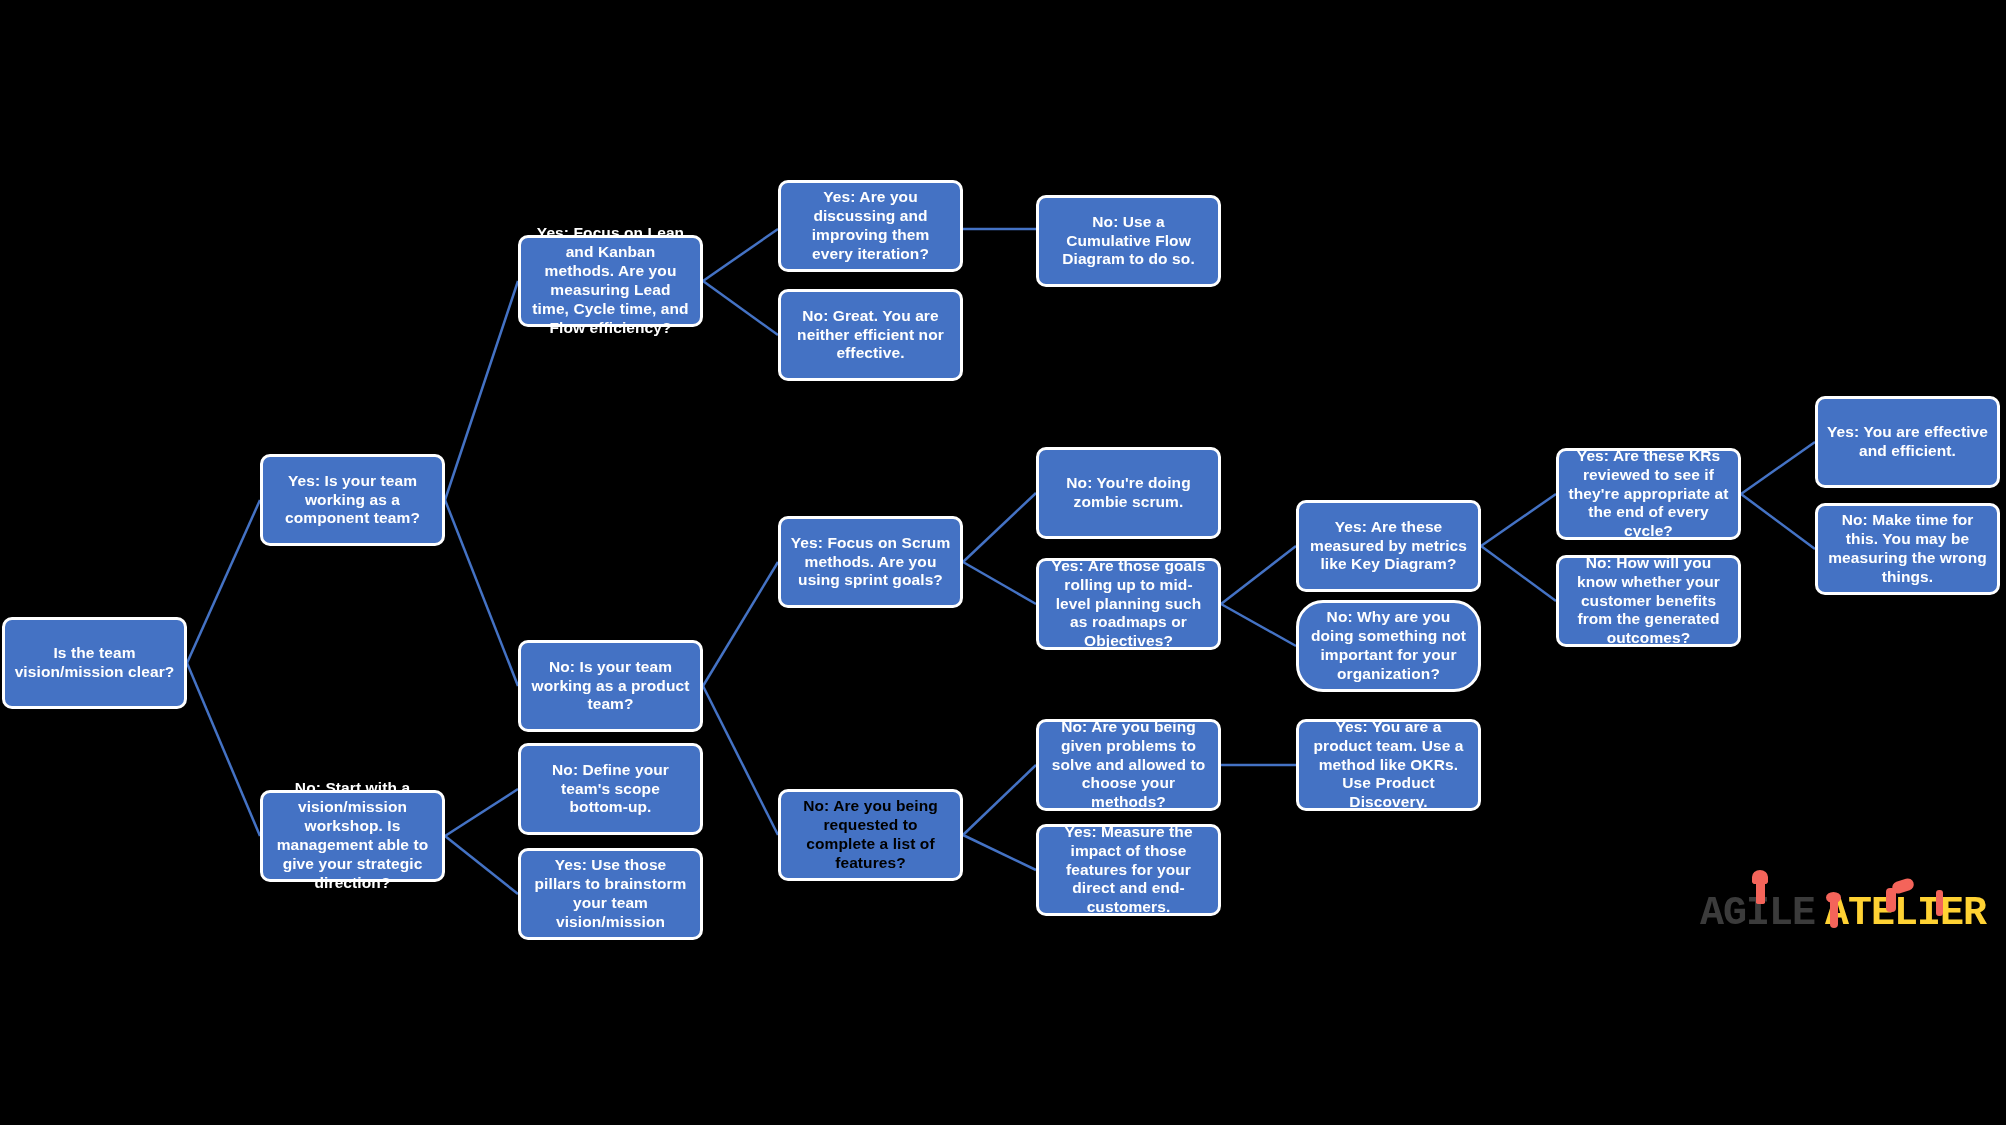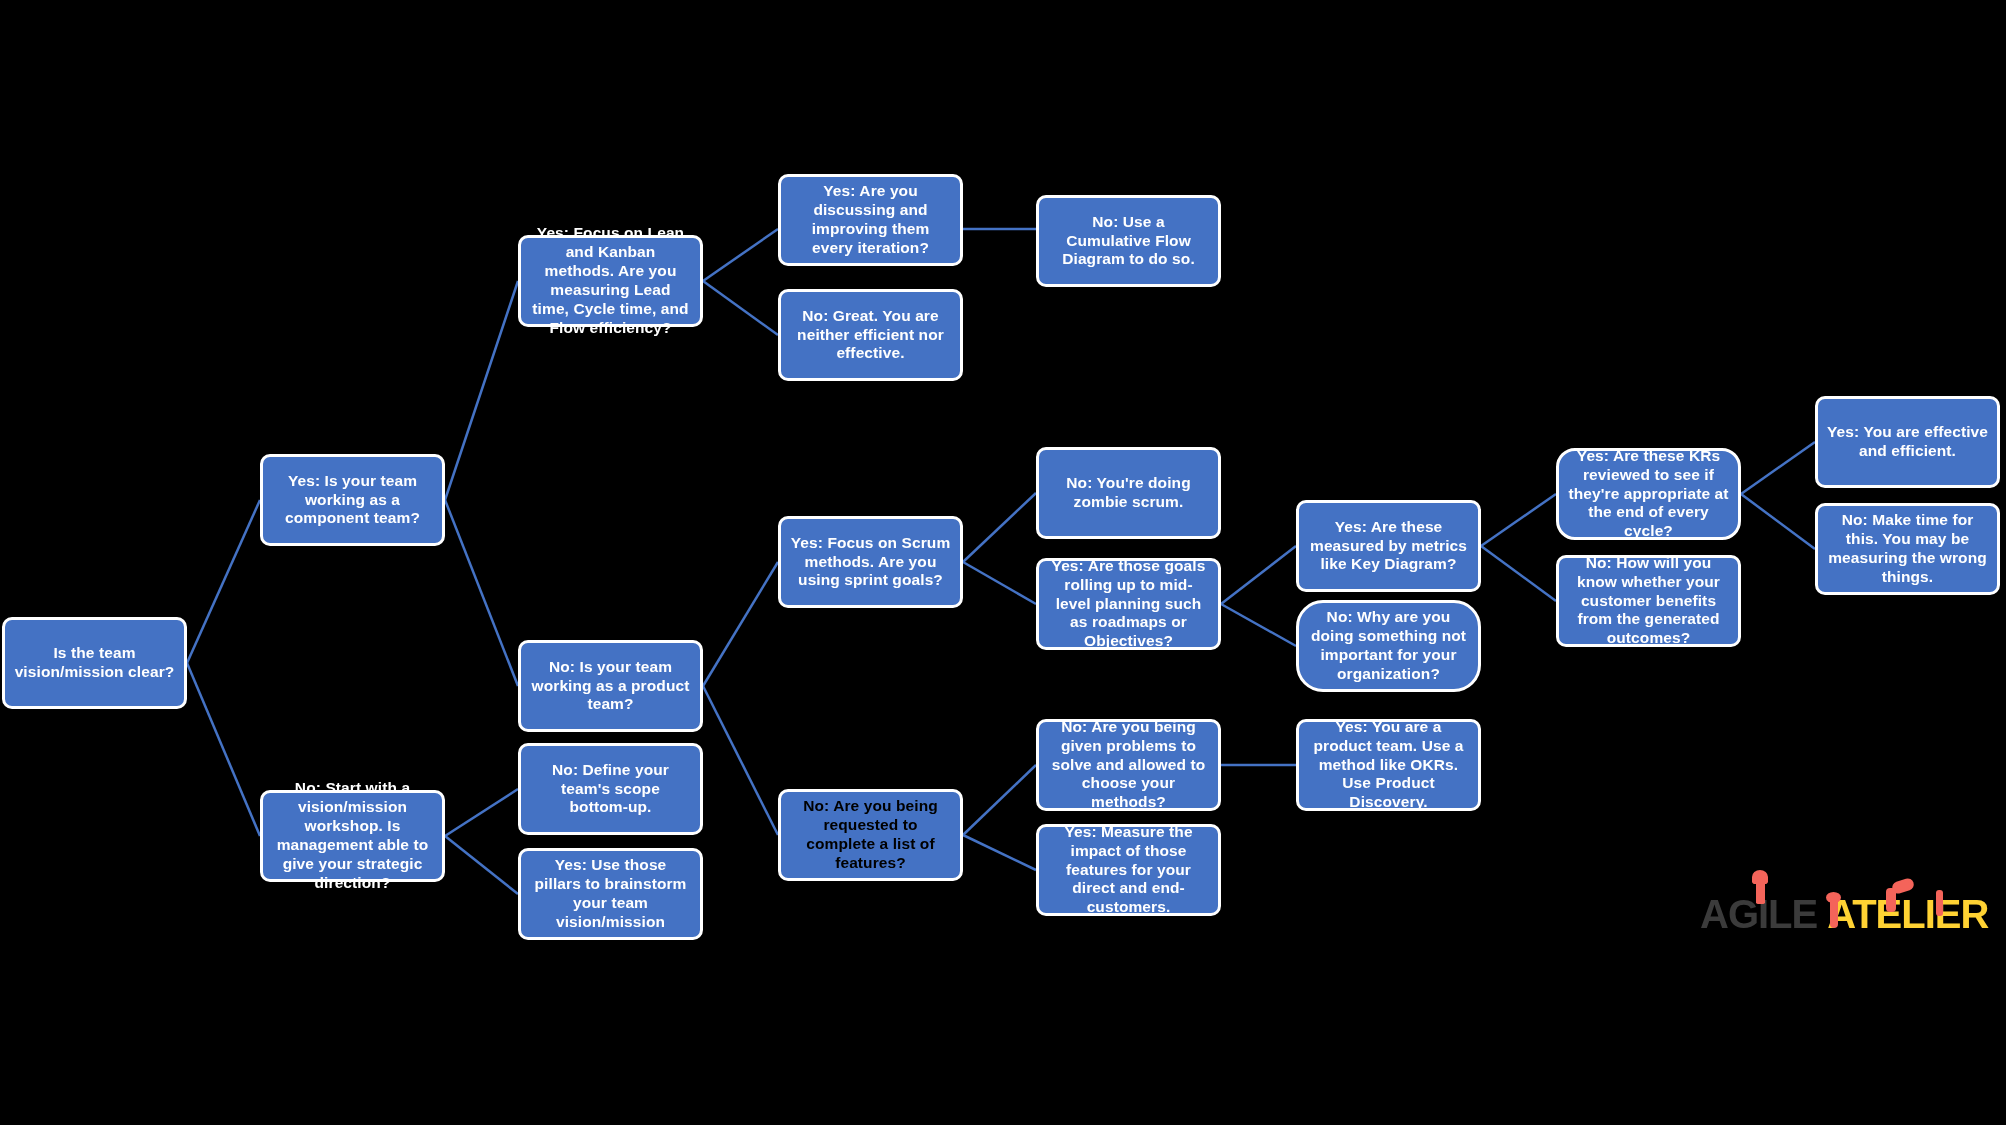--- a/index.html
+++ b/index.html
@@ -45,21 +45,21 @@
   #logo {
     position: absolute;
     left: 1700px;
     top: 882px;
     width: 300px;
     height: 52px;
     z-index: 3;
     display: flex;
     align-items: flex-end;
     justify-content: flex-start;
-    font-family: Liberation Sans, sans-serif;
+    font-family: Liberation Mono, monospace;
   }
   .logo-word {
     font-size: 40px;
     font-weight: 800;
     letter-spacing: -1px;
     line-height: 1;
   }
   .logo-agile { color: #3B3B3B; }
   .logo-atelier { color: #FFD233; margin-left: 10px; }
   .logo-fig {
@@ -117,21 +117,21 @@
       </div>
       <div class="node" style="left: 518px; top: 640px; width: 185px; height: 92px; background: rgb(68, 114, 196); border-color: rgb(255, 255, 255); color: rgb(255, 255, 255);">
         <span>No: Is your team working as a product team?</span>
       </div>
       <div class="node" style="left: 518px; top: 743px; width: 185px; height: 92px; background: rgb(68, 114, 196); border-color: rgb(255, 255, 255); color: rgb(255, 255, 255); border-radius: 10px;">
         <span>No: Define your team's scope bottom-up.</span>
       </div>
       <div class="node" style="left: 518px; top: 848px; width: 185px; height: 92px; background: rgb(68, 114, 196); border-color: rgb(255, 255, 255); color: rgb(255, 255, 255);">
         <span>Yes: Use those pillars to brainstorm your team vision/mission</span>
       </div>
-      <div class="node" style="left: 778px; top: 174px; width: 185px; height: 92px; background: rgb(68, 114, 196); border-color: rgb(255, 255, 255); color: rgb(255, 255, 255);">
+      <div class="node" style="left: 778px; top: 180px; width: 185px; height: 92px; background: rgb(68, 114, 196); border-color: rgb(255, 255, 255); color: rgb(255, 255, 255);">
         <span>Yes: Are you discussing and improving them every iteration?</span>
       </div>
       <div class="node" style="left: 778px; top: 289px; width: 185px; height: 92px; background: rgb(68, 114, 196); border-color: rgb(255, 255, 255); color: rgb(255, 255, 255);">
         <span>No: Great. You are neither efficient nor effective.</span>
       </div>
       <div class="node" style="left: 1036px; top: 195px; width: 185px; height: 92px; background: rgb(68, 114, 196); border-color: rgb(255, 255, 255); color: rgb(255, 255, 255);">
         <span>No: Use a Cumulative Flow Diagram to do so.</span>
       </div>
       <div class="node" style="left: 778px; top: 516px; width: 185px; height: 92px; background: rgb(68, 114, 196); border-color: rgb(255, 255, 255); color: rgb(255, 255, 255);">
         <span>Yes: Focus on Scrum methods. Are you using sprint goals?</span>
@@ -153,21 +153,21 @@
       </div>
       <div class="node" style="left: 1296px; top: 500px; width: 185px; height: 92px; background: rgb(68, 114, 196); border-color: rgb(255, 255, 255); color: rgb(255, 255, 255);">
         <span>Yes: Are these measured by metrics like Key Diagram?</span>
       </div>
       <div class="node" style="left: 1296px; top: 600px; width: 185px; height: 92px; background: rgb(68, 114, 196); border-color: rgb(255, 255, 255); color: rgb(255, 255, 255); border-radius: 27px;">
         <span>No: Why are you doing something not important for your organization?</span>
       </div>
       <div class="node" style="left: 1296px; top: 719px; width: 185px; height: 92px; background: rgb(68, 114, 196); border-color: rgb(255, 255, 255); color: rgb(255, 255, 255);">
         <span>Yes: You are a product team. Use a method like OKRs. Use Product Discovery.</span>
       </div>
-      <div class="node" style="left: 1556px; top: 448px; width: 185px; height: 92px; background: rgb(68, 114, 196); border-color: rgb(255, 255, 255); color: rgb(255, 255, 255); border-radius: 19px;">
+      <div class="node" style="left: 1556px; top: 448px; width: 185px; height: 92px; background: rgb(68, 114, 196); border-color: rgb(255, 255, 255); color: rgb(255, 255, 255);">
         <span>Yes: Are these KRs reviewed to see if they're appropriate at the end of every cycle?</span>
       </div>
       <div class="node" style="left: 1556px; top: 555px; width: 185px; height: 92px; background: rgb(68, 114, 196); border-color: rgb(255, 255, 255); color: rgb(255, 255, 255);">
         <span>No: How will you know whether your customer benefits from the generated outcomes?</span>
       </div>
       <div class="node" style="left: 1815px; top: 396px; width: 185px; height: 92px; background: rgb(68, 114, 196); border-color: rgb(255, 255, 255); color: rgb(255, 255, 255);">
         <span>Yes: You are effective and efficient.</span>
       </div>
       <div class="node" style="left: 1815px; top: 503px; width: 185px; height: 92px; background: rgb(68, 114, 196); border-color: rgb(255, 255, 255); color: rgb(255, 255, 255);">
         <span>No: Make time for this. You may be measuring the wrong things.</span>

